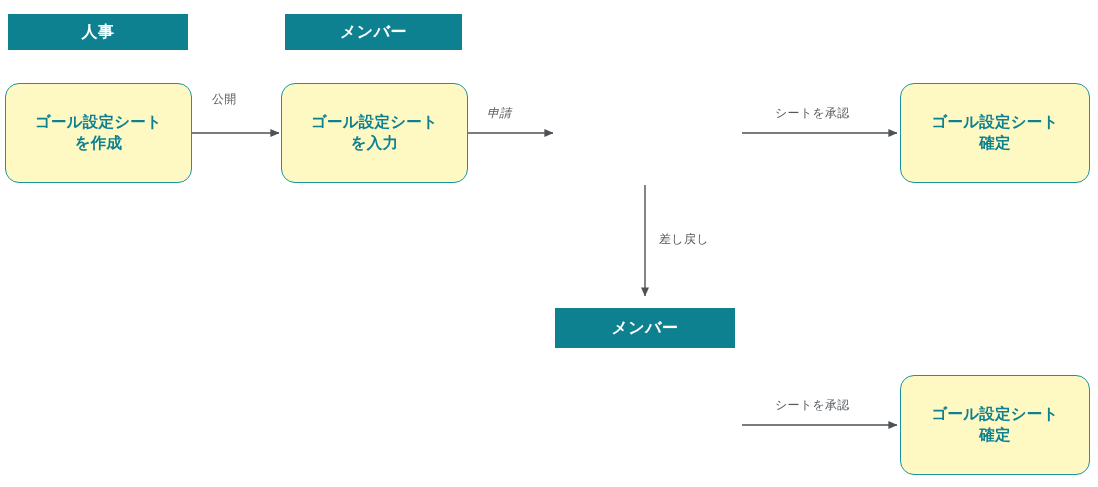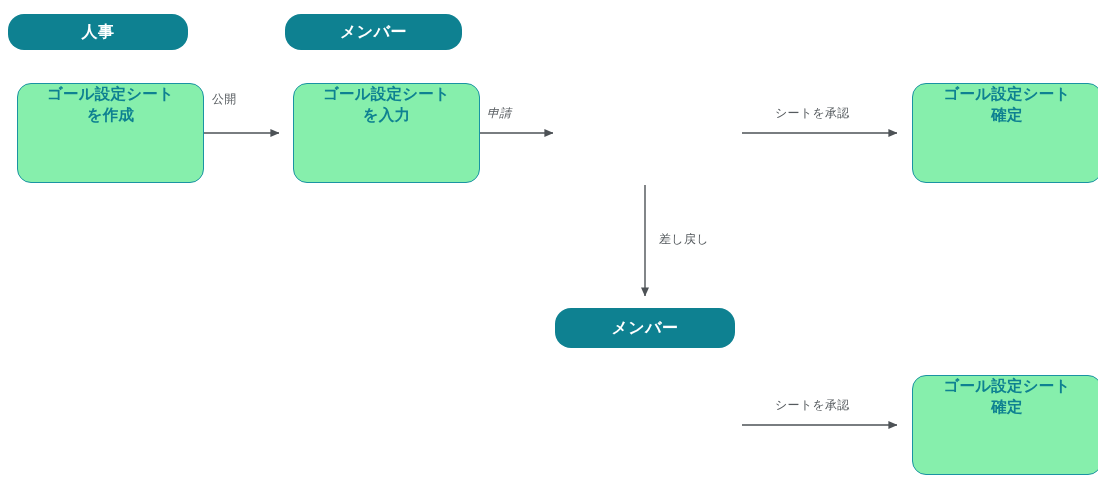--- a/index.html
+++ b/index.html
@@ -26,36 +26,34 @@
     background: #0E8191;
     color: #ffffff;
     font-size: 16px;
     font-weight: bold;
     letter-spacing: 0.5px;
     display: flex;
     align-items: center;
     justify-content: center;
     box-sizing: border-box;
     line-height: 1;
-    border-radius: 16px;
   }
 
   
   .node {
     position: absolute;
     border: 1.6px solid #1A93A3;
     border-radius: 14px;
-    background: #86efac;
+    background: #fef9c3;
     box-sizing: border-box;
     display: flex;
     flex-direction: column;
     align-items: center;
-    justify-content: flex-start;
+    justify-content: center;
     text-align: center;
-    margin-left: 12px;
   }
   .node-title {
     color: #0E8191;
     font-size: 15.5px;
     font-weight: bold;
     line-height: 1.38;
     letter-spacing: 0.2px;
     white-space: pre-line;
   }
   .node-sub {

